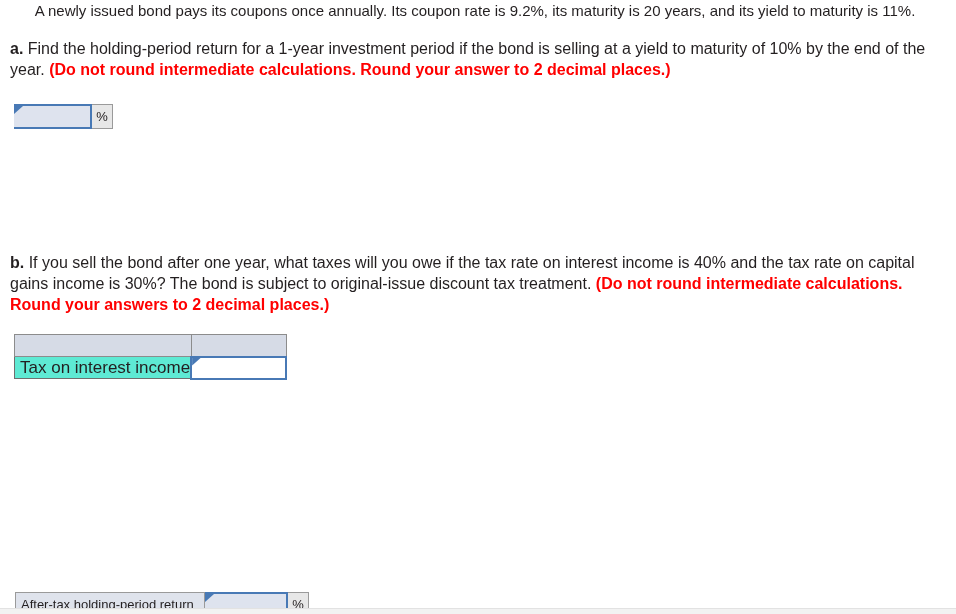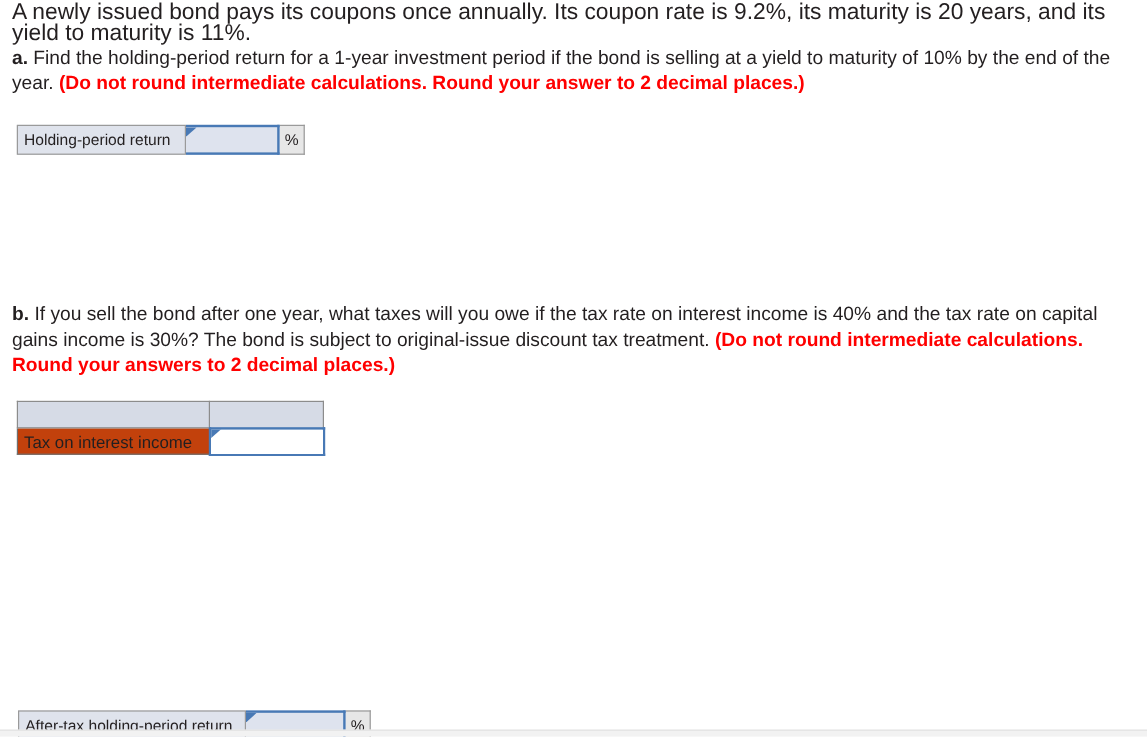--- a/index.html
+++ b/index.html
@@ -27,22 +27,23 @@
     overflow: hidden;
   }
 
   
   .intro {
     position: absolute;
     left: 10px;
     top: 2px;
     width: 930px;
     line-height: 17px;
-    font-size: 19px;
-    color: #231f20;
+    font-size: 15px;
+    color: #231f20;
+    text-align: center;
   }
 
   .qblock {
     position: absolute;
     left: 10px;
     width: 942px;
     line-height: 21px;
     font-size: 16px;
     color: #231f20;
   }
@@ -133,23 +134,23 @@
   }
   #taxes-table .col-label { width: 160px; }
   #taxes-table .col-value { width: 95px; }
 
   .th-cell {
     background: #d6dbe6;
     border: 1px solid #8c8c8c;
   }
 
   .row-label {
-    background: #c2410c;
+    background: #5eead4;
     border: 1px solid #6f6f6f;
-    font-size: 14px;
+    font-size: 17px;
     color: #231f20;
     padding-left: 5px !important;
     white-space: nowrap;
     vertical-align: middle;
   }
 
   .row-input {
     position: relative;
     background: #ffffff;
     border: 2px solid #4879b5;
@@ -181,21 +182,20 @@
 
 <div class="page">
 
   <div class="intro">A newly issued bond pays its coupons once annually. Its coupon rate is 9.2%, its maturity is 20 years, and its yield to maturity is 11%.</div>
 
   <div class="qblock q-a">
     <span class="qlabel">a.</span><span> Find the holding-period return for a 1-year investment period if the bond is selling at a yield to maturity of 10% by the end of the year. </span><span class="red">(Do not round intermediate calculations. Round your answer to 2 decimal places.)</span>
   </div>
 
   <div class="answer-row" id="answer-row-a">
-    <div class="cell-label">Holding-period return</div>
     <div class="cell-input"></div>
     <div class="cell-pct">%</div>
   </div>
 
   <div class="qblock q-b">
     <span class="qlabel">b.</span><span> If you sell the bond after one year, what taxes will you owe if the tax rate on interest income is 40% and the tax rate on capital gains income is 30%? The bond is subject to original-issue discount tax treatment. </span><span class="red">(Do not round intermediate calculations. Round your answers to 2 decimal places.)</span>
   </div>
 
   <table id="taxes-table">
     <colgroup>

